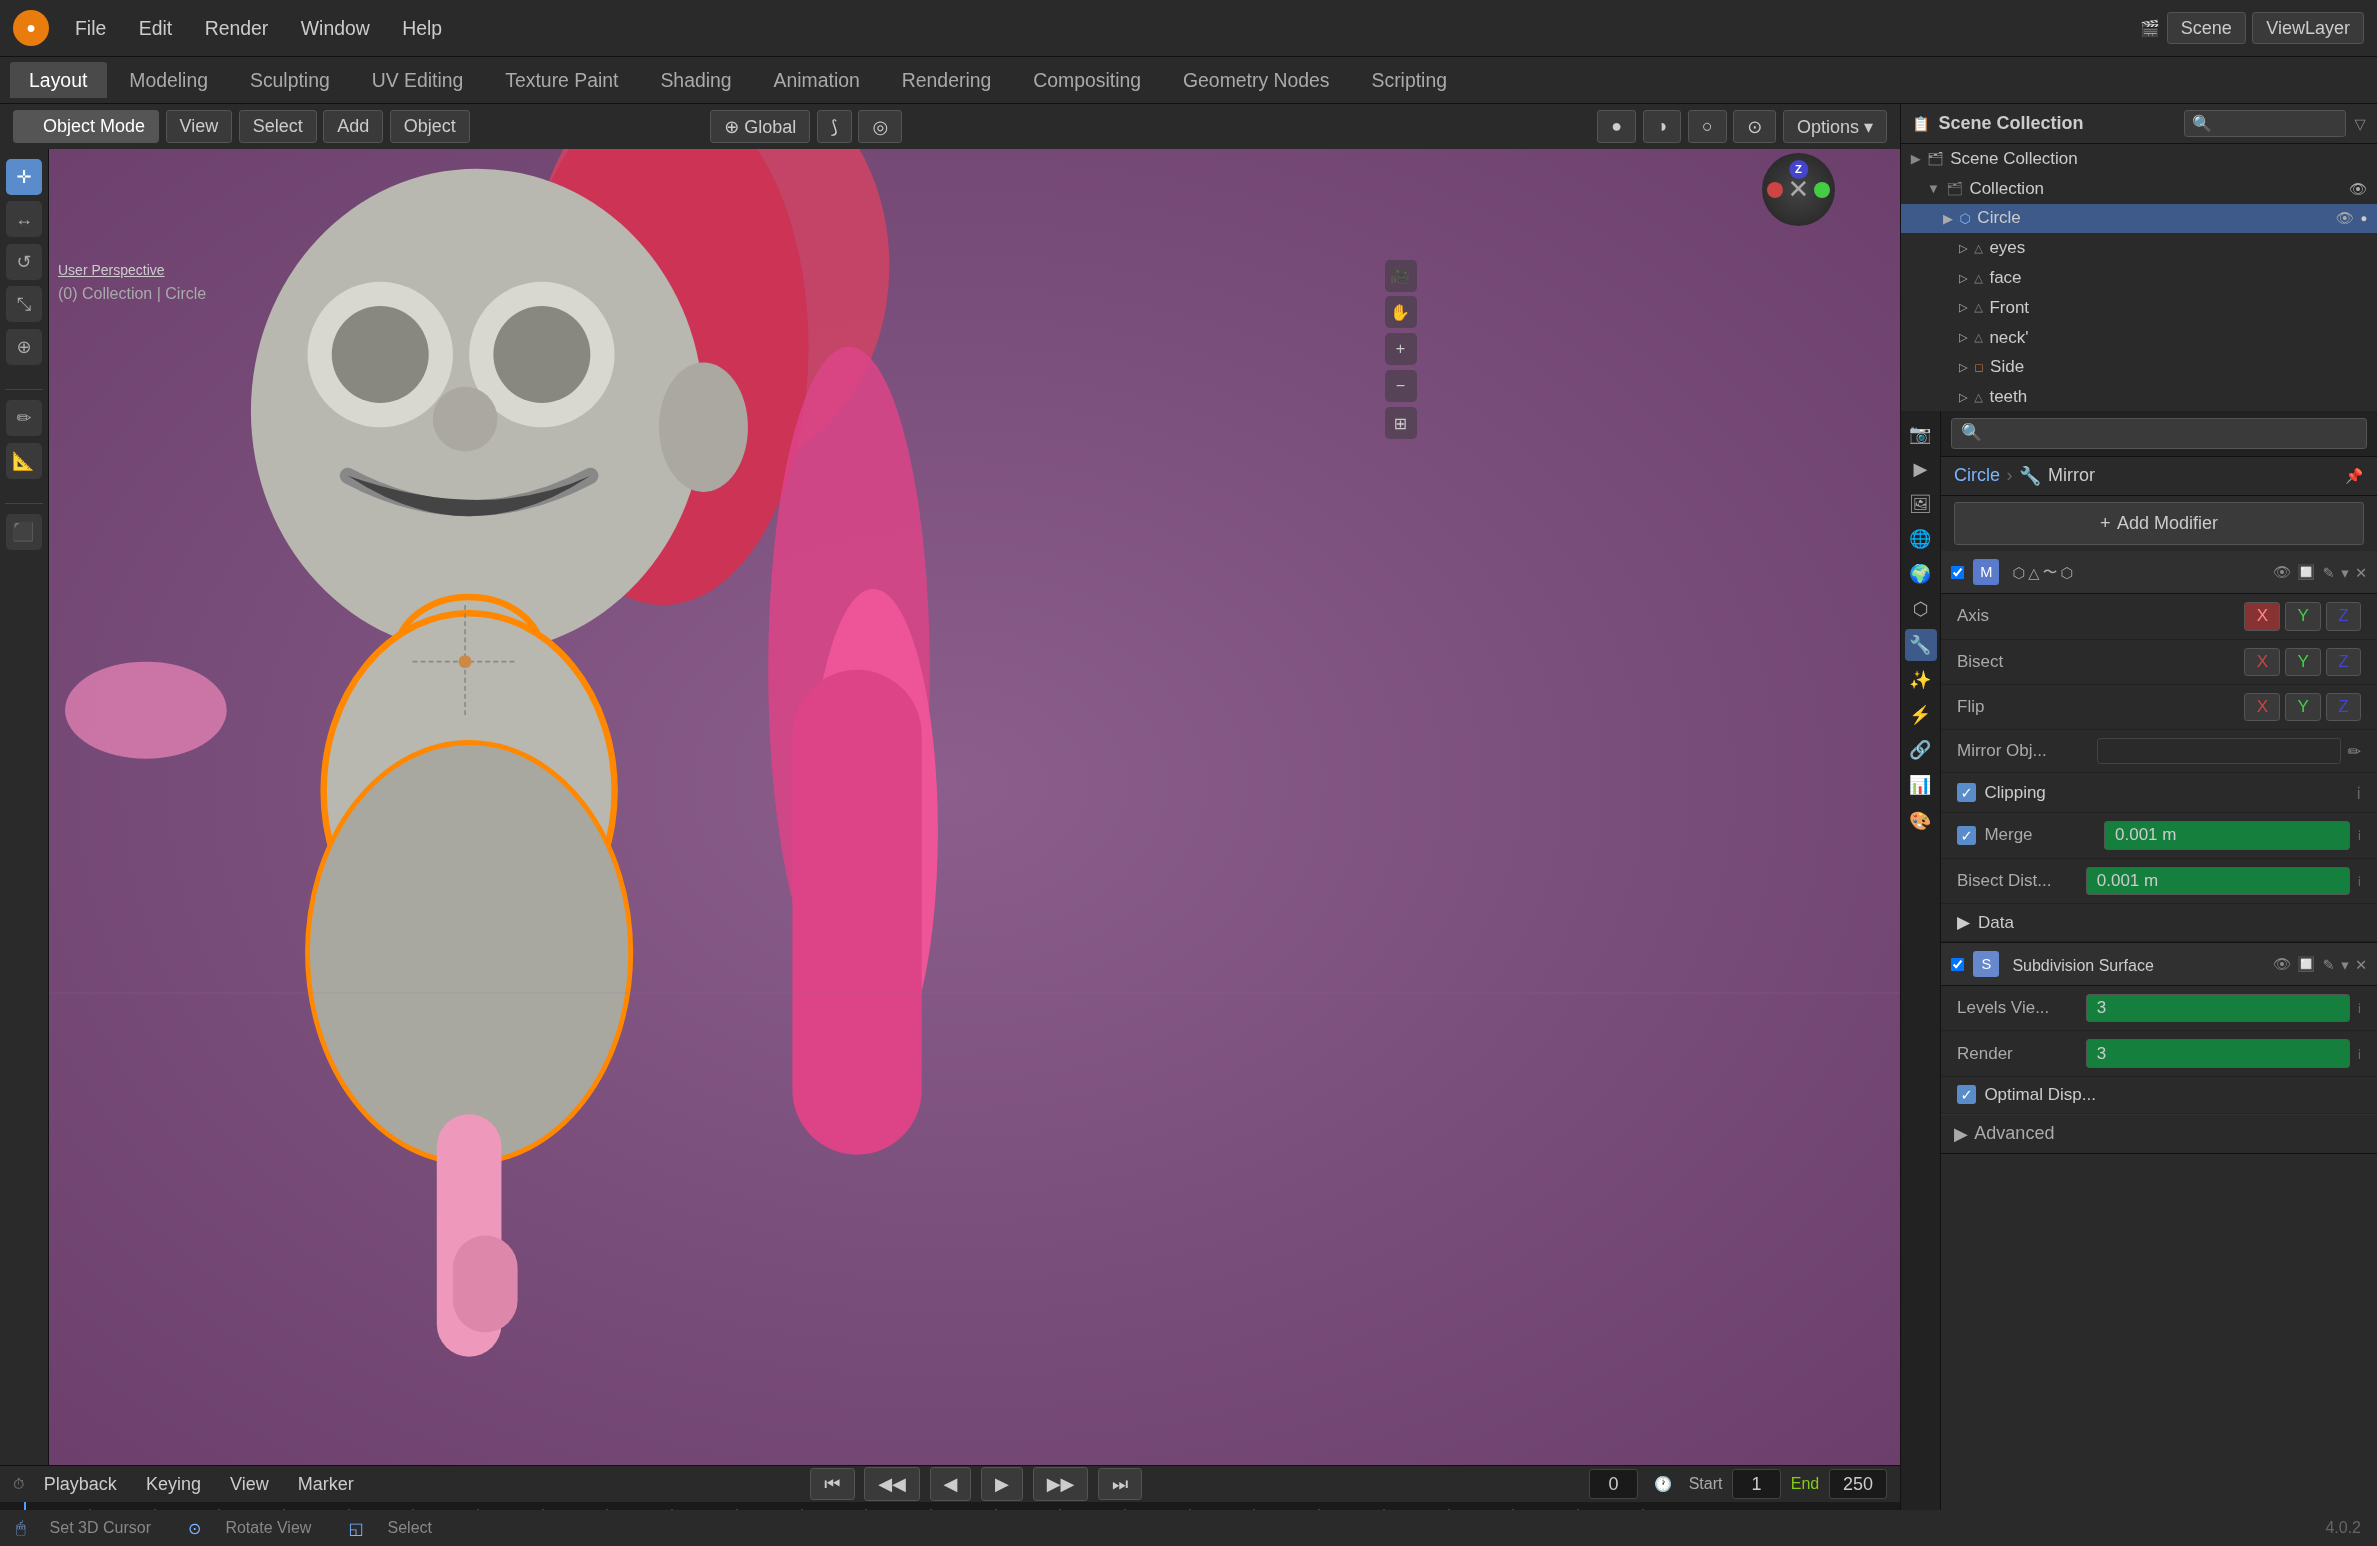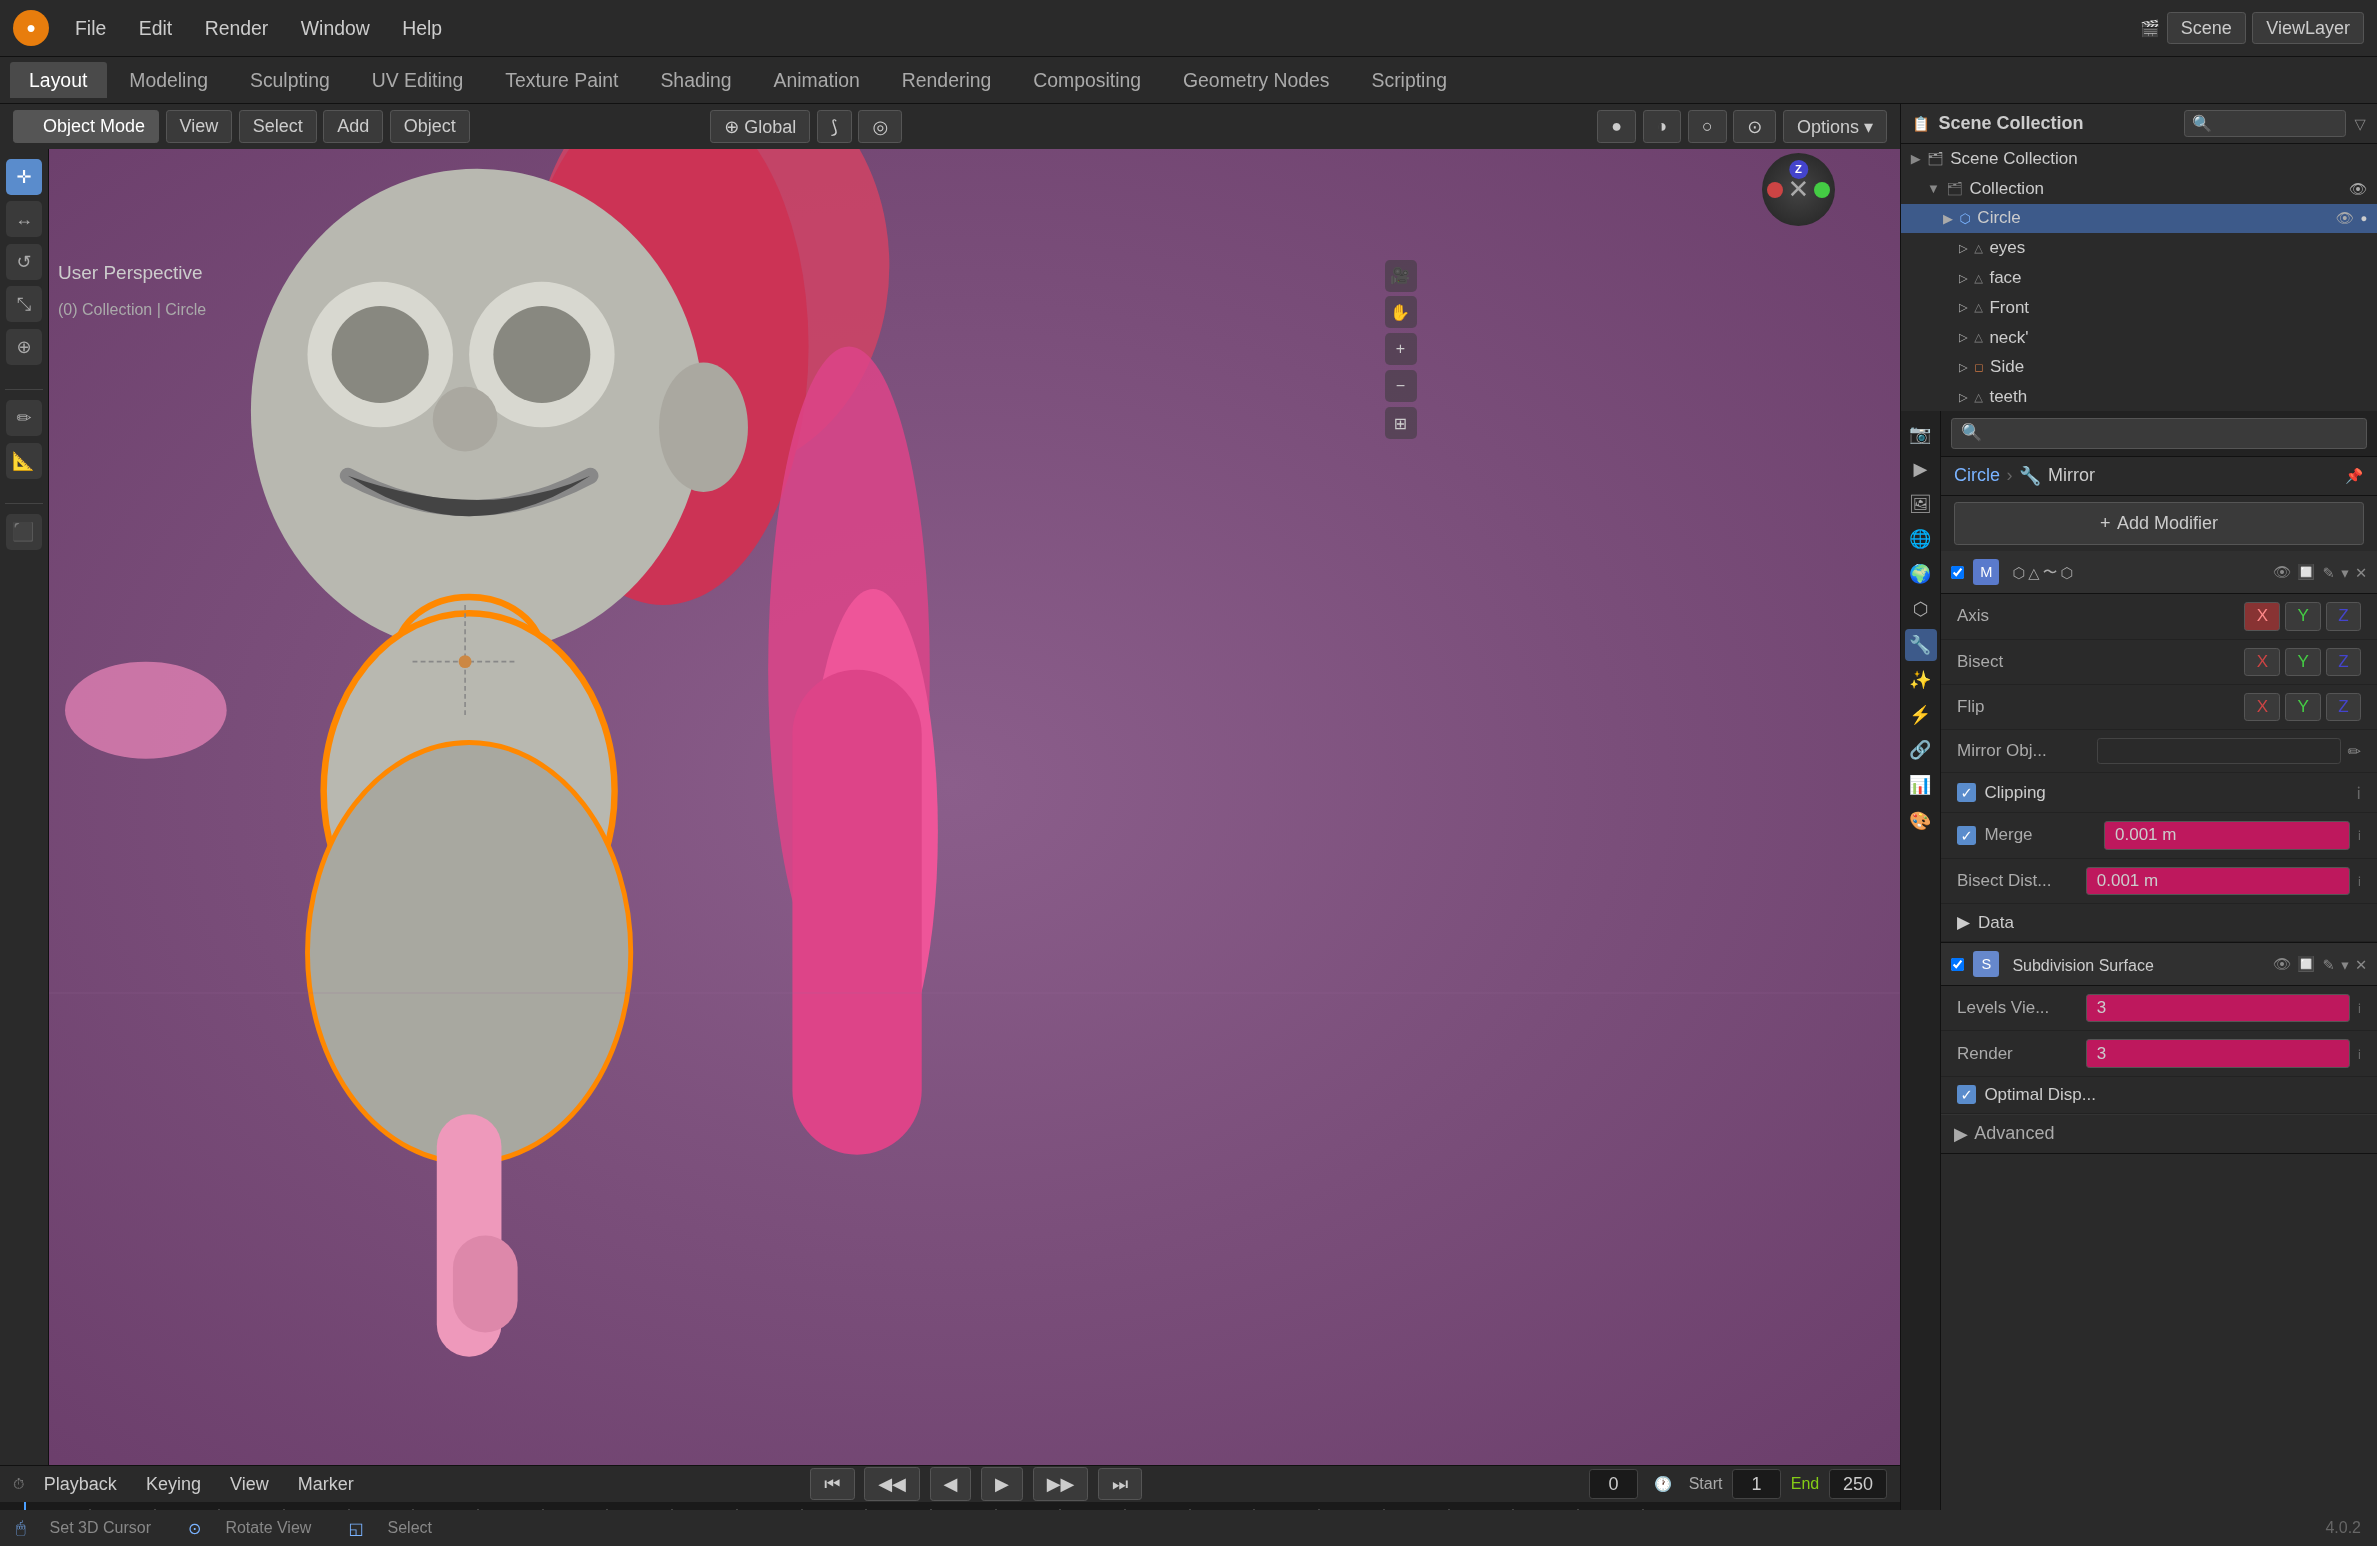--- a/index.html
+++ b/index.html
@@ -269,21 +269,21 @@
       font-size: 17px;
       border-bottom: 0.8px solid #222;
     }
     .prop-label {
       flex: 1;
       color: #aaa;
       font-size: 17px;
     }
     .prop-value {
       flex: 2;
-      background: #be185d;
+      background: #15803d;
       border: 0.8px solid #555;
       border-radius: 3.2px;
       padding: 3.2px 9.7px;
       color: #ccc;
       font-size: 17px;
     }
     .axis-btn {
       padding: 3.2px 11.3px;
       background: #3a3a3a;
       border: 0.8px solid #555;
@@ -541,21 +541,21 @@
       <rect x="540" y="1250" width="80" height="300" rx="40" fill="#ee99bb"></rect>
       <rect x="560" y="1400" width="80" height="120" rx="40" fill="#dd88aa"></rect>
 
       <ellipse cx="180" cy="750" rx="100" ry="60" fill="#ee88bb" opacity="0.7"></ellipse>
 
       <line x1="0" y1="1100" x2="2350" y2="1100" stroke="#9a6a9a" stroke-width="1" opacity="0.3"></line>
     </svg>
 
     
     <div id="viewport-info">
-      <div style="font-size:19px;color:#ccc;margin-bottom:17px;">User Perspective</div>
+      <div style="font-size:14px;color:#ccc;margin-bottom:7px;text-decoration:underline;">User Perspective</div>
       <div style="font-size:16px;color:#aaa;">(0) Collection | Circle</div>
     </div>
 
     
     <div style="position:absolute;top:49px;right:65px;">
       <div class="nav-gizmo">
         <div style="position:absolute;top:6.5px;left:50%;transform:translateX(-50%);width:19.4px;height:19.4px;background:#4444cc;border-radius:50%;display:flex;align-items:center;justify-content:center;color:white;font-size:11.3px;font-weight:bold;">Z</div>
         <div style="color:#aaa;font-size:26px;position:relative;z-index:2;">✕</div>
 
         <div style="position:absolute;left:4.9px;top:50%;transform:translateY(-50%);width:16px;height:16px;background:#cc4444;border-radius:50%;"></div>

